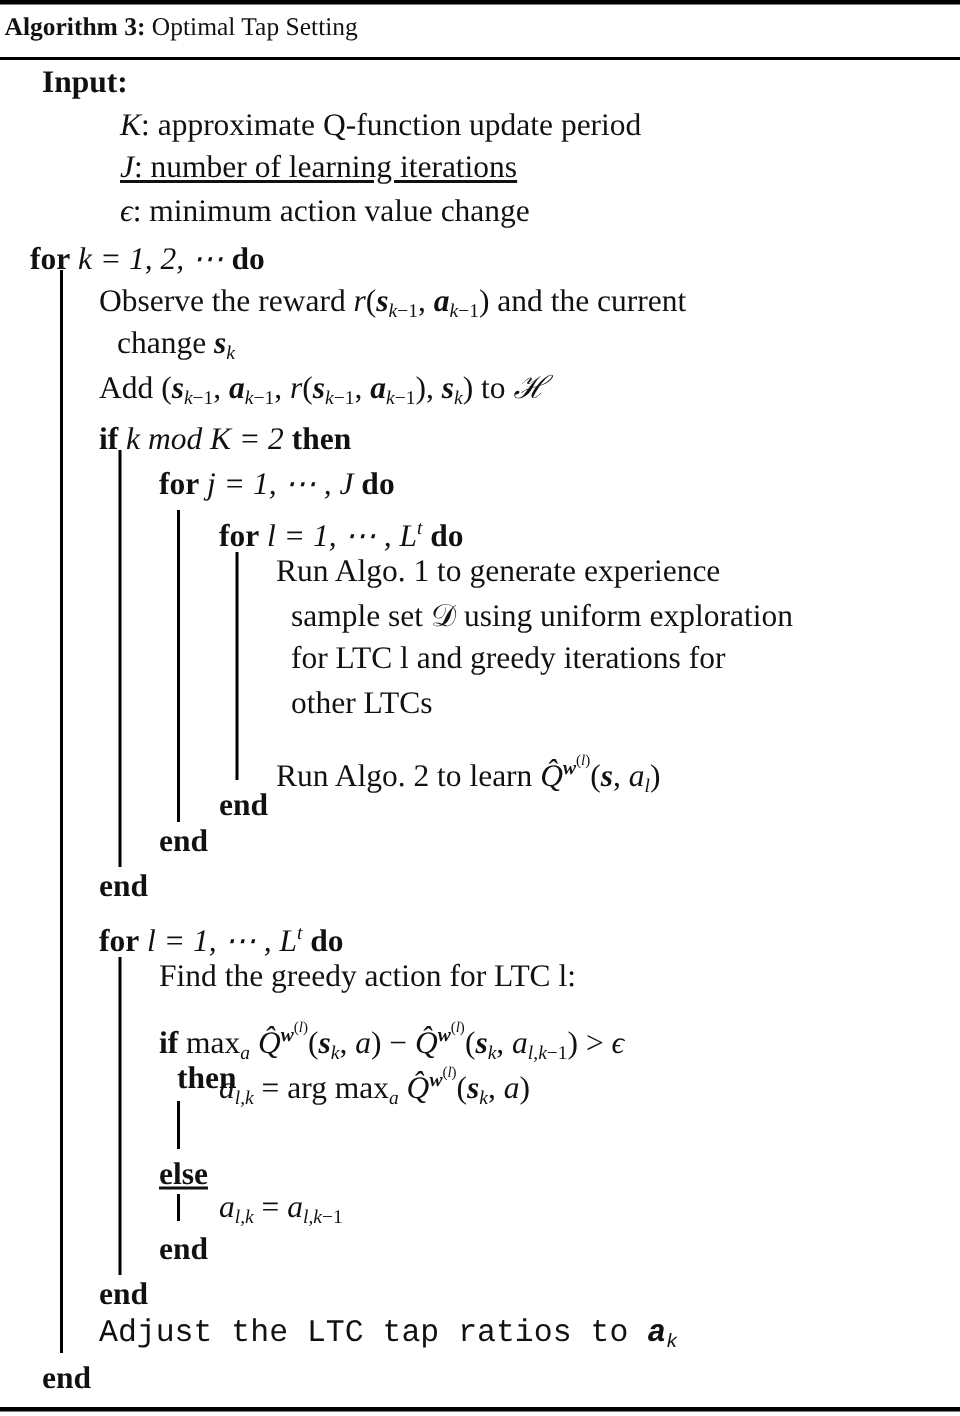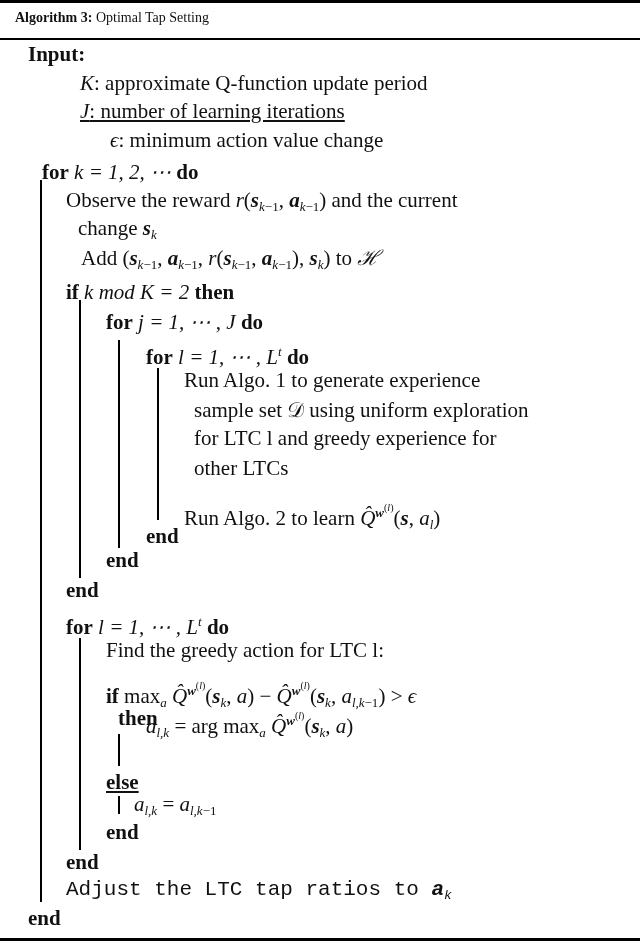--- a/index.html
+++ b/index.html
@@ -4,21 +4,21 @@
 <style>
   html,body{margin:0;padding:0;background:#fff;}
   body{width:640px;height:944px;position:relative;overflow:hidden;
        font-family:"Liberation Serif","DejaVu Serif",serif;color:#111;}
   .rule{position:absolute;left:0;width:640px;background:#000;}
   .line{position:absolute;white-space:nowrap;font-size:21px;line-height:24px;}
   .kw{font-weight:bold;}
   .m{font-style:italic;}
   .bm{font-weight:bold;font-style:italic;}
   .bar{position:absolute;width:2px;background:#000;}
-  .hdr{position:absolute;left:15px;top:6px;font-size:14px;line-height:24px;white-space:nowrap;}
+  .hdr{position:absolute;left:3px;top:6px;font-size:17px;line-height:24px;white-space:nowrap;}
   sub,sup{font-size:13px;}
   sub{vertical-align:-4px;}
   sup{vertical-align:8px;}
 </style>
 </head>
 <body>
 
 <div class="rule" style="top:0;height:3px;"></div>
 <div class="hdr">
   <span class="kw">Algorithm 3:</span>
@@ -26,38 +26,38 @@
 </div>
 <div class="rule" style="top:38px;height:2px;"></div>
 
 <div class="line kw" style="left:28px;top:42px;">Input:</div>
 <div class="line" style="left:80px;top:71px;font-family:Liberation Serif, serif;">
   <span class="m">K</span><span>: approximate Q-function update period</span>
 </div>
 <div class="line" style="left:80px;top:99px;text-decoration:underline;">
   <span class="m">J</span><span>: number of learning iterations</span>
 </div>
-<div class="line" style="left:80px;top:128px;margin-left:30px;">
+<div class="line" style="left:80px;top:128px;">
   <span class="m">ϵ</span><span>: minimum action value change</span>
 </div>
 
-<div class="line" style="left:42px;top:160px;font-family:Liberation Serif, serif;">
+<div class="line" style="left:20px;top:160px;font-family:Liberation Serif, serif;">
   <span class="kw">for</span>
   <span class="m">k = 1, 2, ⋯</span>
   <span class="kw">do</span>
 </div>
 <div class="bar" style="left:40px;top:180px;height:722px;"></div>
 
 <div class="line" style="left:66px;top:188px;">
   <span>Observe the reward </span><span class="m">r</span>(<span class="bm">s</span><sub class="m">k</sub><sub>−1</sub>, <span class="bm">a</span><sub class="m">k</sub><sub>−1</sub>)<span> and the current</span>
 </div>
 <div class="line" style="left:78px;top:216px;">
   <span>change </span><span class="bm">s</span><sub class="m">k</sub>
 </div>
-<div class="line" style="left:66px;top:246px;margin-left:15px;">
+<div class="line" style="left:66px;top:246px;">
   <span>Add </span>(<span class="bm">s</span><sub class="m">k</sub><sub>−1</sub>, <span class="bm">a</span><sub class="m">k</sub><sub>−1</sub>, <span class="m">r</span>(<span class="bm">s</span><sub class="m">k</sub><sub>−1</sub>, <span class="bm">a</span><sub class="m">k</sub><sub>−1</sub>), <span class="bm">s</span><sub class="m">k</sub>)<span> to </span><span class="m">ℋ</span>
 </div>
 <div class="line" style="left:66px;top:280px;">
   <span class="kw">if</span>
   <span class="m">k  mod K = 2</span>
   <span class="kw">then</span>
 </div>
 <div class="bar" style="left:79px;top:300px;height:278px;"></div>
 
 <div class="line" style="left:106px;top:310px;font-family:Liberation Serif, serif;">
@@ -69,21 +69,21 @@
 
 <div class="line" style="left:146px;top:340px;">
   <span class="kw">for</span>
   <span class="m">l = 1, ⋯ , L</span><sup class="m">t</sup>
   <span class="kw">do</span>
 </div>
 <div class="bar" style="left:157px;top:368px;height:152px;"></div>
 
 <div class="line" style="left:184px;top:368px;">Run Algo. 1 to generate experience</div>
 <div class="line" style="left:194px;top:398px;">sample set 𝒟 using uniform exploration</div>
-<div class="line" style="left:194px;top:426px;">for LTC l and greedy experience for</div>
+<div class="line" style="left:194px;top:426px;">for LTC l and greedy iterations for</div>
 <div class="line" style="left:194px;top:456px;">other LTCs</div>
 <div class="line" style="left:184px;top:496px;">
   <span>Run Algo. 2 to learn </span><span class="m">Q̂</span><sup class="bm">w</sup><sup style="font-size:10px;vertical-align:14px;">(<i>l</i>)</sup>(<span class="bm">s</span>, <span class="m">a</span><sub class="m">l</sub>)
 </div>
 <div class="line kw" style="left:146px;top:524px;">end</div>
 <div class="line kw" style="left:106px;top:548px;">end</div>
 <div class="line kw" style="left:66px;top:578px;">end</div>
 
 <div class="line" style="left:66px;top:610px;">
   <span class="kw">for</span>
@@ -96,21 +96,21 @@
 <div class="line" style="left:106px;top:674px;">
   <span class="kw">if</span> max<sub class="m">a</sub> <span class="m">Q̂</span><sup class="bm">w</sup><sup style="font-size:10px;vertical-align:14px;">(<i>l</i>)</sup>(<span class="bm">s</span><sub class="m">k</sub>, <span class="m">a</span>) <span>−</span> <span class="m">Q̂</span><sup class="bm">w</sup><sup style="font-size:10px;vertical-align:14px;">(<i>l</i>)</sup>(<span class="bm">s</span><sub class="m">k</sub>, <span class="m">a</span><sub class="m">l,k</sub><sub>−1</sub>) <span>&gt;</span> <span class="m">ϵ</span>
 </div>
 <div class="line kw" style="left:118px;top:706px;">then</div>
 <div class="bar" style="left:118px;top:734px;height:32px;"></div>
 <div class="line" style="left:146px;top:704px;text-align:right;">
   <span class="m">a</span><sub class="m">l,k</sub> <span>= arg max</span><sub class="m">a</sub> <span class="m">Q̂</span><sup class="bm">w</sup><sup style="font-size:10px;vertical-align:14px;">(<i>l</i>)</sup>(<span class="bm">s</span><sub class="m">k</sub>, <span class="m">a</span>)
 </div>
 <div class="line kw" style="left:106px;top:770px;text-decoration:underline;">else</div>
 <div class="bar" style="left:118px;top:796px;height:18px;"></div>
-<div class="line" style="left:134px;top:792px;">
+<div class="line" style="left:146px;top:792px;">
   <span class="m">a</span><sub class="m">l,k</sub> <span>=</span> <span class="m">a</span><sub class="m">l,k</sub><sub>−1</sub>
 </div>
 <div class="line kw" style="left:106px;top:820px;">end</div>
 <div class="line kw" style="left:66px;top:850px;">end</div>
 <div class="line" style="left:66px;top:878px;font-family:Liberation Mono, monospace;">
   <span>Adjust the LTC tap ratios to </span><span class="bm">a</span><sub class="m">k</sub>
 </div>
 <div class="line kw" style="left:28px;top:906px;">end</div>
 
 <div class="rule" style="top:938px;height:3px;"></div>

